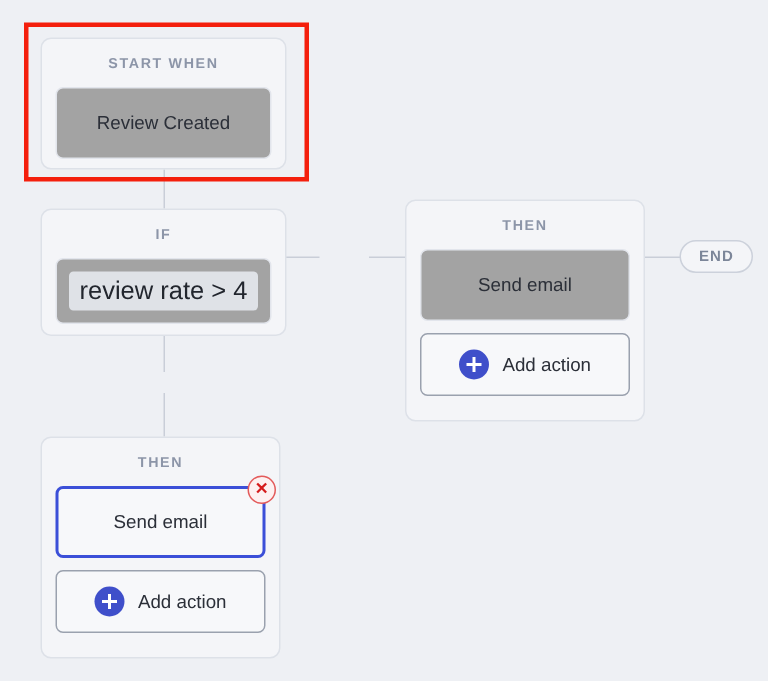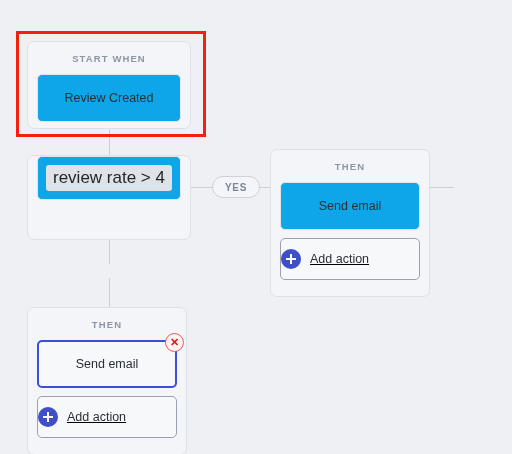--- a/index.html
+++ b/index.html
@@ -11,21 +11,21 @@
     height: 454px;
     background: #eef0f4;
     font-family: "Liberation Sans", sans-serif;
     overflow: hidden;
     position: relative;
     -webkit-font-smoothing: antialiased;
   }
 
   #canvas {
     position: absolute;
-    left: 0; top: 16px;
+    left: 0; top: 0;
     width: 512px;
     height: 341px;
   }
 
   
   .conn {
     position: absolute;
     background: #c9ced8;
   }
   .conn-v { width: 1px; }
@@ -69,21 +69,21 @@
     padding: 11px 0 10px;
     user-select: none;
   }
   .group-body {
     padding: 0 9px 9px;
   }
 
   
   .node {
     box-sizing: border-box;
-    background: #0ea5e9;
+    background: #a3a3a3;
     border: 1px solid #e2e5ec;
     border-radius: 5px;
     height: 48px;
     display: flex;
     align-items: center;
     justify-content: center;
     color: #2b2f38;
     font-size: 12.5px;
     position: relative;
   }
@@ -104,23 +104,23 @@
   
   .add-btn {
     box-sizing: border-box;
     margin-top: 8px;
     height: 42px;
     background: #f7f8fa;
     border: 1px solid #9aa1ae;
     border-radius: 5px;
     display: flex;
     align-items: center;
+    justify-content: center;
     gap: 9px;
     cursor: pointer;
-    text-decoration: underline;
   }
   .plus-icon {
     width: 20px;
     height: 20px;
     border-radius: 50%;
     background: #3f4fca;
     display: block;
     position: relative;
     flex: none;
   }
@@ -190,28 +190,29 @@
   <div class="group" style="left:27px; top:25px; width:164px; height:88px;">
     <div class="group-title">START WHEN</div>
     <div class="group-body">
       <div class="node">
         <span>Review Created</span>
       </div>
     </div>
   </div>
 
   <div class="group" style="left:27px; top:139px; width:164px; height:85px;">
+    <div class="group-title">IF</div>
     <div class="group-body">
       <div class="node" style="height:44px;">
         <span class="cond-chip">review rate &gt; 4</span>
       </div>
     </div>
   </div>
 
-  <div class="pill" style="left:212px; top:160px;">YES</div>
+  <div class="pill" style="left:453px; top:160px;">END</div>
 
   <div class="group" style="left:270px; top:133px; width:160px; height:148px;">
     <div class="group-title">THEN</div>
     <div class="group-body">
       <div class="node">
         <span>Send email</span>
       </div>
       <div class="add-btn">
         <span class="plus-icon"></span>
         <span class="add-label">Add action</span>

